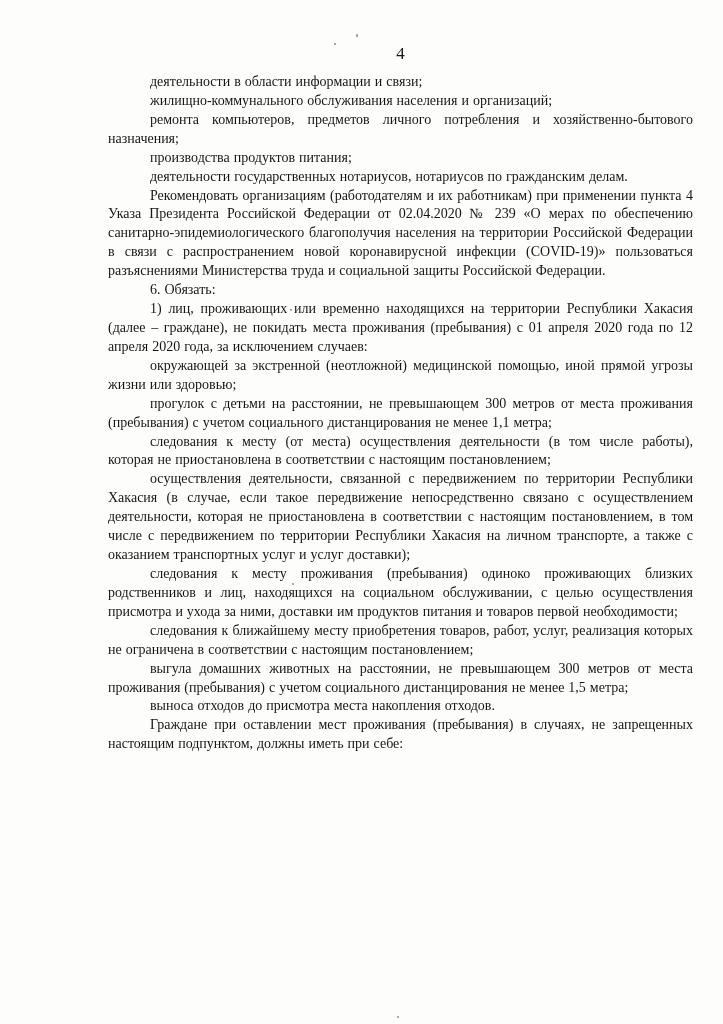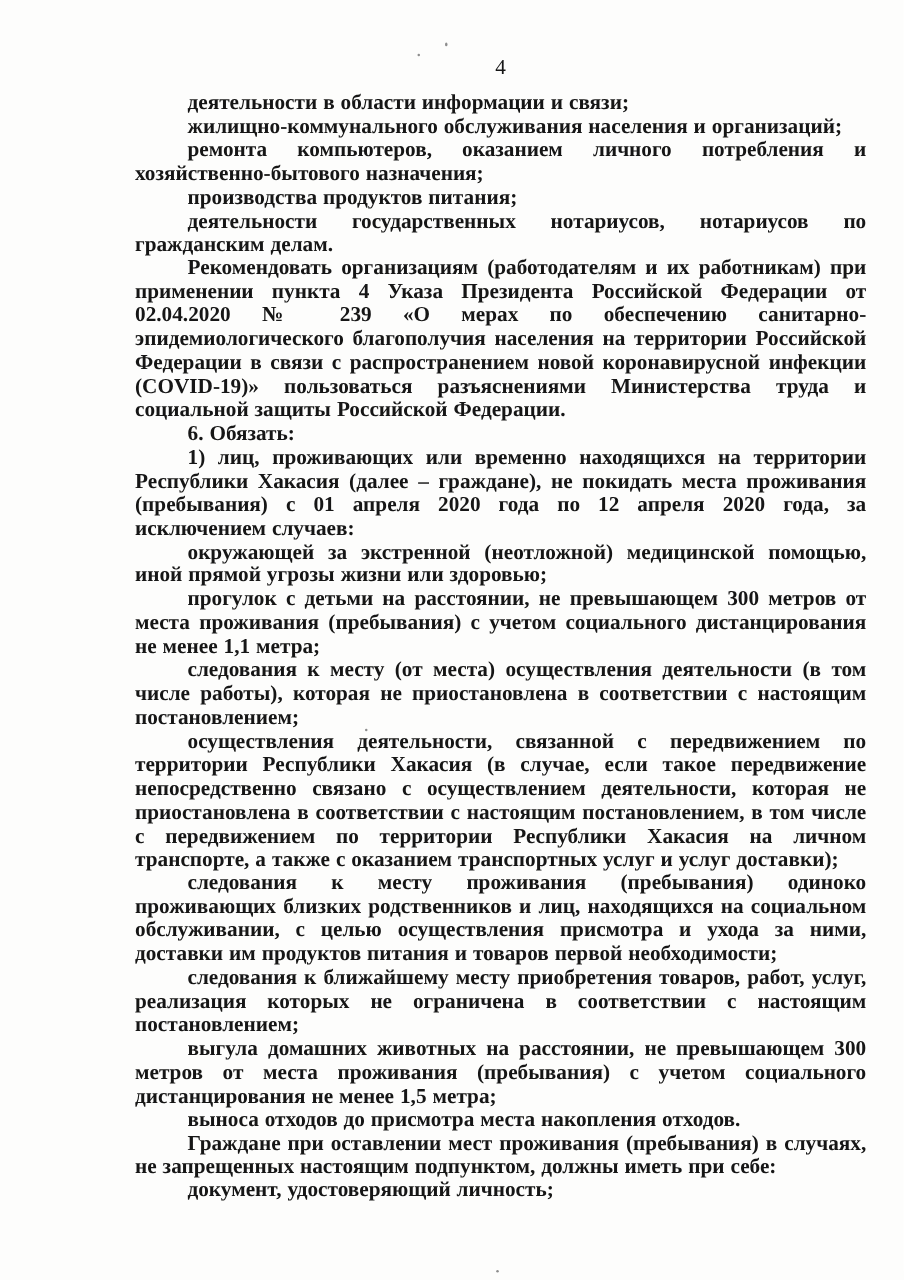--- a/index.html
+++ b/index.html
@@ -23,24 +23,23 @@
     width: 585px;
     text-align: center;
     font-size: 17px;
     line-height: 19px;
   }
   .content {
     position: absolute;
     top: 73px;
     left: 108px;
     width: 585px;
-    font-size: 17px;
+    font-size: 14px;
     line-height: 18.92px;
     text-align: justify;
-    font-weight: bold;
   }
   .para {
     margin: 0;
     text-indent: 42px;
     word-spacing: 0.5px;
   }
   .speck {
     position: absolute;
     background: #8d8d8d;
     border-radius: 50%;
@@ -59,30 +58,29 @@
   <div class="speck s2"></div>
   <div class="speck s3"></div>
   <div class="speck s4"></div>
   <div class="speck s5"></div>
 
   <div class="page-number">4</div>
 
   <div class="content">
       <p class="para">деятельности в области информации и связи;</p>
       <p class="para">жилищно-коммунального обслуживания населения и организаций;</p>
-      <p class="para">ремонта компьютеров, оказанием личного потребления и хозяйственно-бытового назначения;</p>
+      <p class="para">ремонта компьютеров, предметов личного потребления и хозяйственно-бытового назначения;</p>
       <p class="para">производства продуктов питания;</p>
       <p class="para">деятельности государственных нотариусов, нотариусов по гражданским делам.</p>
       <p class="para">Рекомендовать организациям (работодателям и их работникам) при применении пункта 4 Указа Президента Российской Федерации от 02.04.2020 № 239 «О мерах по обеспечению санитарно-эпидемиологического благополучия населения на территории Российской Федерации в связи с распространением новой коронавирусной инфекции (COVID-19)» пользоваться разъяснениями Министерства труда и социальной защиты Российской Федерации.</p>
       <p class="para">6. Обязать:</p>
       <p class="para">1) лиц, проживающих или временно находящихся на территории Республики Хакасия (далее – граждане), не покидать места проживания (пребывания) с 01 апреля 2020 года по 12 апреля 2020 года, за исключением случаев:</p>
       <p class="para">окружающей за экстренной (неотложной) медицинской помощью, иной прямой угрозы жизни или здоровью;</p>
       <p class="para">прогулок с детьми на расстоянии, не превышающем 300 метров от места проживания (пребывания) с учетом социального дистанцирования не менее 1,1 метра;</p>
       <p class="para">следования к месту (от места) осуществления деятельности (в том числе работы), которая не приостановлена в соответствии с настоящим постановлением;</p>
       <p class="para">осуществления деятельности, связанной с передвижением по территории Республики Хакасия (в случае, если такое передвижение непосредственно связано с осуществлением деятельности, которая не приостановлена в соответствии с настоящим постановлением, в том числе с передвижением по территории Республики Хакасия на личном транспорте, а также с оказанием транспортных услуг и услуг доставки);</p>
       <p class="para">следования к месту проживания (пребывания) одиноко проживающих близких родственников и лиц, находящихся на социальном обслуживании, с целью осуществления присмотра и ухода за ними, доставки им продуктов питания и товаров первой необходимости;</p>
       <p class="para">следования к ближайшему месту приобретения товаров, работ, услуг, реализация которых не ограничена в соответствии с настоящим постановлением;</p>
       <p class="para">выгула домашних животных на расстоянии, не превышающем 300 метров от места проживания (пребывания) с учетом социального дистанцирования не менее 1,5 метра;</p>
       <p class="para">выноса отходов до присмотра места накопления отходов.</p>
       <p class="para">Граждане при оставлении мест проживания (пребывания) в случаях, не запрещенных настоящим подпунктом, должны иметь при себе:</p>
-      <p class="para">документ, удостоверяющий личность;</p>
     </div>
 </div>
 
 </body></html>

